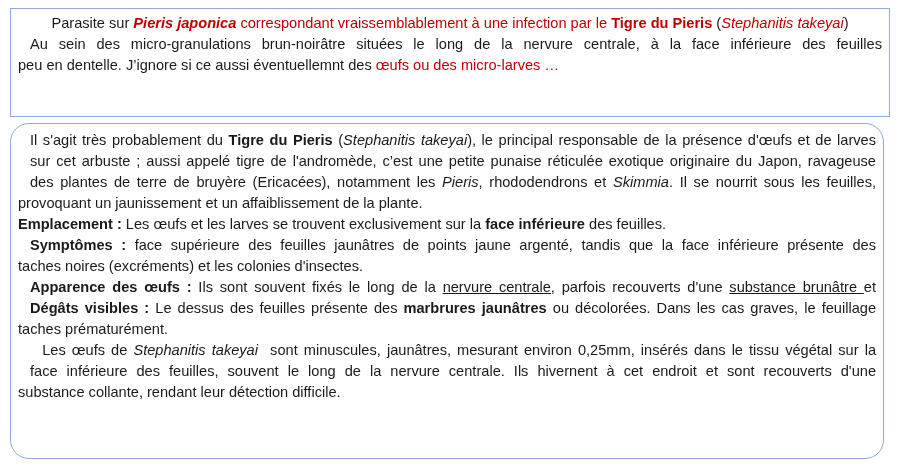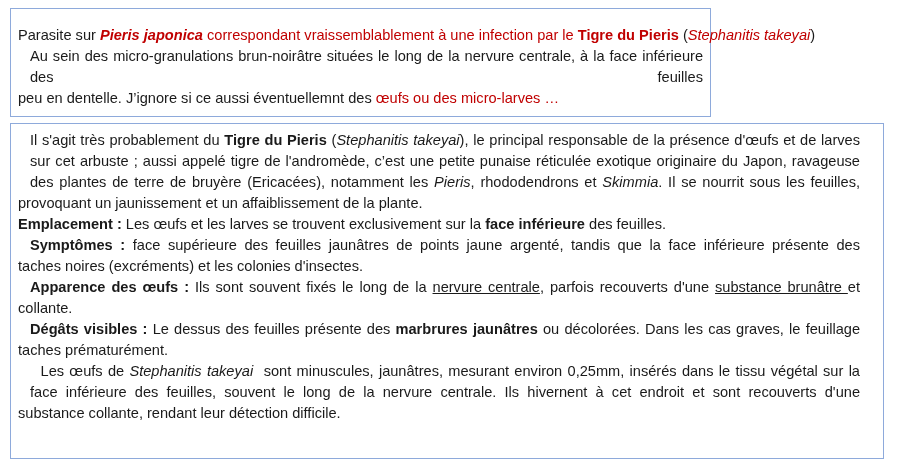--- a/index.html
+++ b/index.html
@@ -1,20 +1,20 @@
 <!DOCTYPE html>
 <html><head>
 <meta charset="utf-8">
 <style>
   html, body { margin:0; padding:0; background:#ffffff; }
   body { width:900px; height:468px; position:relative; overflow:hidden;
          font-family:"Liberation Sans", sans-serif; color:#1a1a1a; }
   .box { position:absolute; border:1.5px solid #8eaadb; background:#fff; box-sizing:border-box; }
-  #box1 { left:10px; top:8px; width:701px; height:109px; padding:16px 7px 0 7px; }
-  #box2 { left:10px; top:123px; width:874px; height:336px; padding:6px 23px 0 7px; }
+  #box1 { left:10px; top:8px; width:880px; height:109px; padding:4px 7px 0 7px; }
+  #box2 { left:10px; top:123px; width:874px; height:336px; padding:6px 7px 0 7px;border-radius:19px; }
   .line { font-size:14.6px; line-height:21px; white-space:nowrap; }
   .just { text-align:justify; text-align-last:justify; white-space:normal;margin-left:12px; }
   .center { text-align:center; }
   .red { color:#c00000; }
   b { font-weight:bold; }
   i { font-style:italic; }
   u { text-decoration:underline; }
 </style>
 </head>
 <body>
@@ -32,21 +32,20 @@
   <div class="line just">sur cet arbuste ; aussi appelé tigre de l'andromède, c’est une petite punaise réticulée exotique originaire du Japon, ravageuse</div>
   <div class="line just"><span>des plantes de terre de bruyère (Ericacées), notamment les </span><i>Pieris</i><span>, rhododendrons et </span><i>Skimmia</i><span>. Il se nourrit sous les feuilles,</span></div>
   <div class="line">provoquant un jaunissement et un affaiblissement de la plante.</div>
 
   <div class="line"><b>Emplacement :</b><span> Les œufs et les larves se trouvent exclusivement sur la </span><b>face inférieure</b><span> des feuilles.</span></div>
 
   <div class="line just"><b>Symptômes :</b><span> face supérieure des feuilles jaunâtres de points jaune argenté, tandis que la face inférieure présente des</span></div>
   <div class="line">taches noires (excréments) et les colonies d'insectes.</div>
 
   <div class="line just"><b>Apparence des œufs :</b><span> Ils sont souvent fixés le long de la </span><u>nervure centrale</u><span>, parfois recouverts d'une </span><u>substance brunâtre </u><span>et</span></div>
-  <div class="line">collante.</div>
 
   <div class="line just"><b>Dégâts visibles :</b><span> Le dessus des feuilles présente des </span><b>marbrures jaunâtres</b><span> ou décolorées. Dans les cas graves, le feuillage</span></div>
   <div class="line">taches prématurément.</div>
 
   <div class="line just" style="white-space:pre-wrap;"><span>  Les œufs de </span><i>Stephanitis takeyai</i><span>  sont minuscules, jaunâtres, mesurant environ 0,25mm, insérés dans le tissu végétal sur la</span></div>
   <div class="line just">face inférieure des feuilles, souvent le long de la nervure centrale. Ils hivernent à cet endroit et sont recouverts d'une</div>
   <div class="line">substance collante, rendant leur détection difficile.</div>
 </div>
 
 </body></html>

